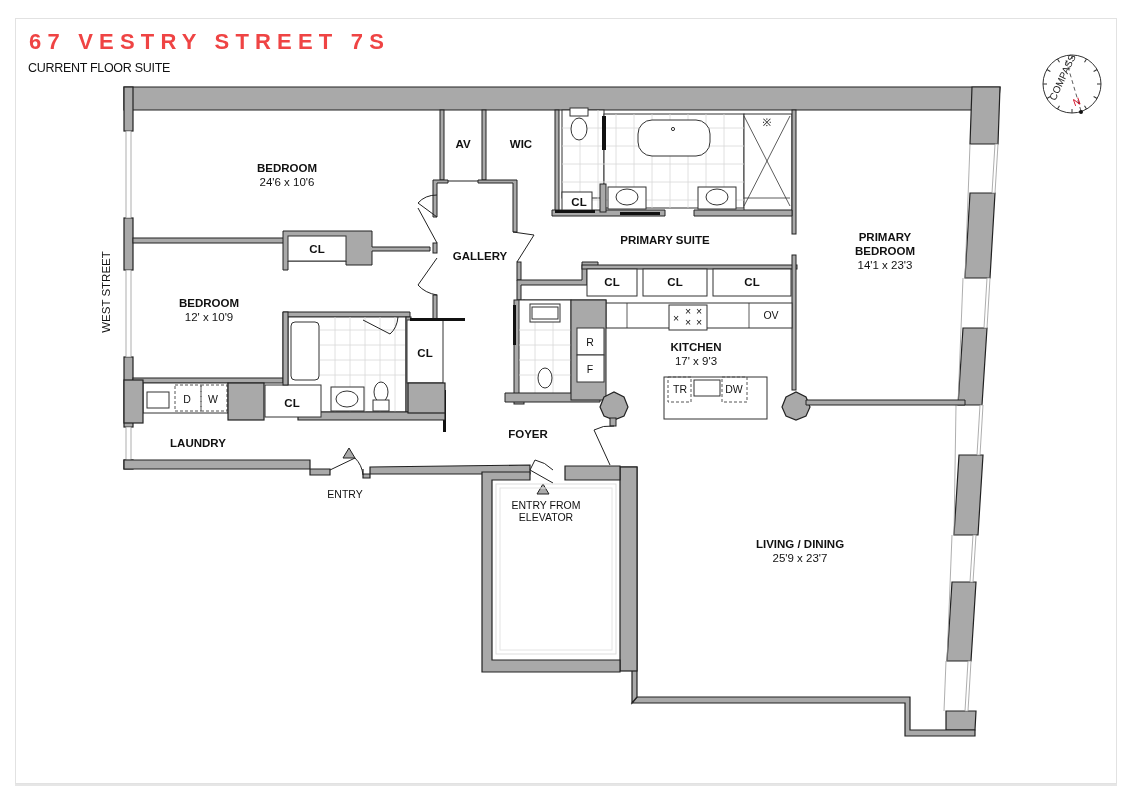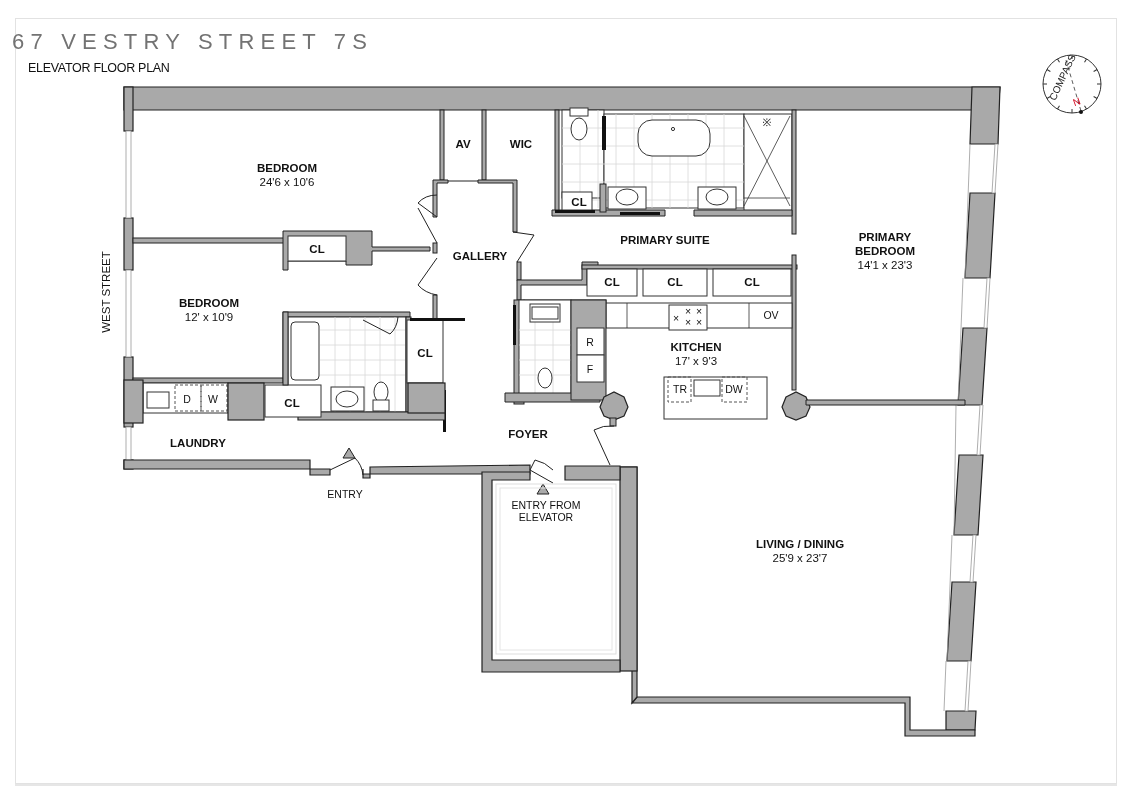--- a/index.html
+++ b/index.html
@@ -1,37 +1,37 @@
 <!DOCTYPE html>
 <html><head>
 <meta charset="utf-8">
 <style>
   html, body { margin:0; padding:0; background:#ffffff; }
   body { width:1132px; height:800px; position:relative; overflow:hidden; font-family:"Liberation Sans", sans-serif; }
   .card { position:absolute; left:15px; top:18px; width:1100px; height:764px; border:1px solid #e2e2e2; box-shadow:0 2px 0 #e6e6e6; background:#fff; }
-  .title { position:absolute; left:12px; top:29px; font-size:22px; font-weight:normal; letter-spacing:6.2px; color:#737373; font-family:"Liberation Sans", sans-serif; }
+  .title { position:absolute; left:29px; top:29px; font-size:22px; font-weight:bold; letter-spacing:6.2px; color:#ef4444; font-family:"Liberation Sans", sans-serif; }
   .subtitle { position:absolute; left:28px; top:61px; font-size:12.5px; color:#111; letter-spacing:-0.3px; }
   svg.plan { position:absolute; left:0; top:0; }
   .rl { font-family:"Liberation Sans", sans-serif; font-weight:bold; font-size:11.5px; fill:#111; text-anchor:middle; }
   .rd { font-family:"Liberation Sans", sans-serif; font-size:11.5px; fill:#111; text-anchor:middle; }
   .sm { font-family:"Liberation Sans", sans-serif; font-size:10.5px; fill:#111; text-anchor:middle; }
   .wall { fill:#a9a9a9; stroke:#222; stroke-width:1.2; }
   .thin { fill:#a9a9a9; stroke:#222; stroke-width:1; }
   .fix { fill:#fff; stroke:#333; stroke-width:1; }
   .tile { stroke:#d8d8d8; stroke-width:0.8; }
   .door { fill:none; stroke:#222; stroke-width:1; }
   .win { fill:#fff; stroke:#999; stroke-width:0.8; }
   .dash { fill:none; stroke:#555; stroke-width:1; stroke-dasharray:3,2; }
 </style>
 </head>
 <body>
 
 <div class="card"></div>
 <div class="title">67 VESTRY STREET 7S</div>
-<div class="subtitle">ELEVATOR FLOOR PLAN</div>
+<div class="subtitle">CURRENT FLOOR SUITE</div>
 
 <svg class="plan" width="1132" height="800" viewBox="0 0 1132 800">
 
   <g>
 
     <polygon class="wall" points="124,87 1000,87 998,110 124,110"></polygon>
 
     <rect class="wall" x="124" y="87" width="9" height="44"></rect>
     <rect class="wall" x="124" y="218" width="9" height="52"></rect>
     <rect class="wall" x="124" y="357" width="9" height="70"></rect>

